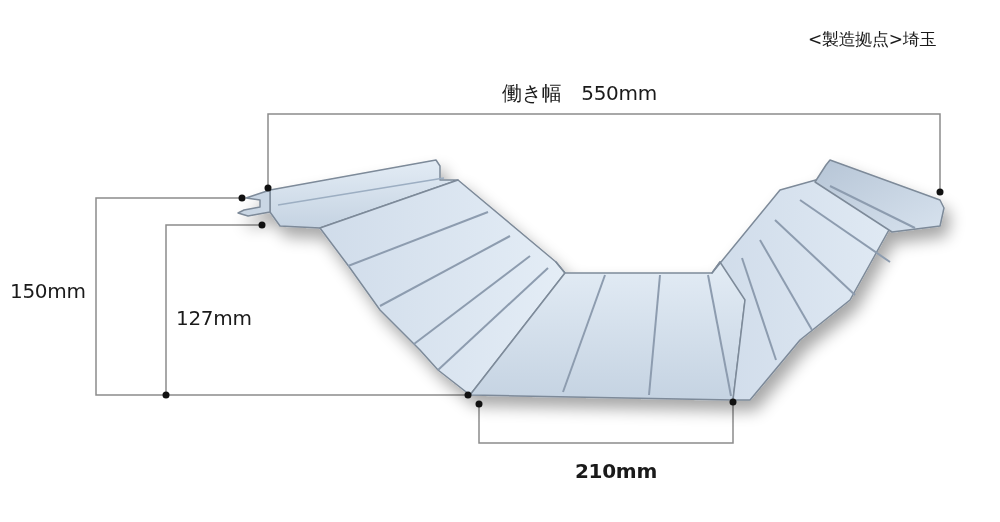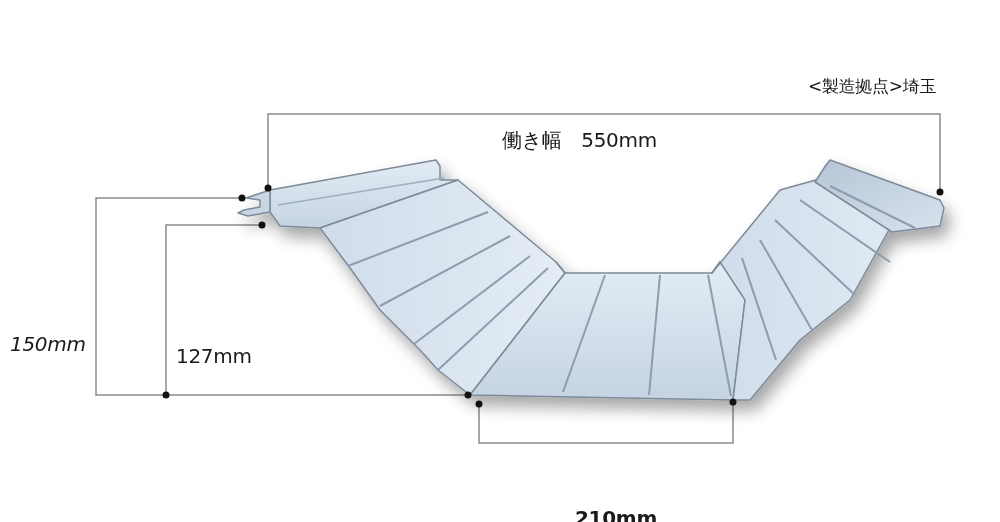--- a/index.html
+++ b/index.html
@@ -1,22 +1,22 @@
 <!DOCTYPE html>
 <html><head>
   <meta charset="utf-8">
   <style>
     html, body { margin: 0; padding: 0; background: #ffffff; }
     body { width: 1000px; height: 522px; position: relative; overflow: hidden;
            font-family: "DejaVu Sans", "Liberation Sans", sans-serif; color: #1a1a1a; }
-    .label { position: absolute; white-space: nowrap; font-size: 20px; line-height: 1; letter-spacing: -0.3px; margin-top: 47px; }
+    .label { position: absolute; white-space: nowrap; font-size: 20px; line-height: 1; letter-spacing: -0.3px; }
     #origin { left: 808px; top: 31px; font-size: 17px; }
     #width-label { left: 502px; top: 83px; }
-    #height-150 { left: 10px; top: 287px; font-style: italic; }
-    #height-127 { left: 176px; top: 299px; }
+    #height-150 { left: 10px; top: 281px; }
+    #height-127 { left: 176px; top: 308px; }
     #bottom-210 { left: 575px; top: 461px; font-weight: bold; }
     svg.diagram { position: absolute; left: 0; top: 0; }
   </style>
 </head>
 <body>
 
 <div class="label" id="origin">&lt;製造拠点&gt;埼玉</div>
 <div class="label" id="width-label">働き幅　550mm</div>
 <div class="label" id="height-150">150mm</div>
 <div class="label" id="height-127">127mm</div>

